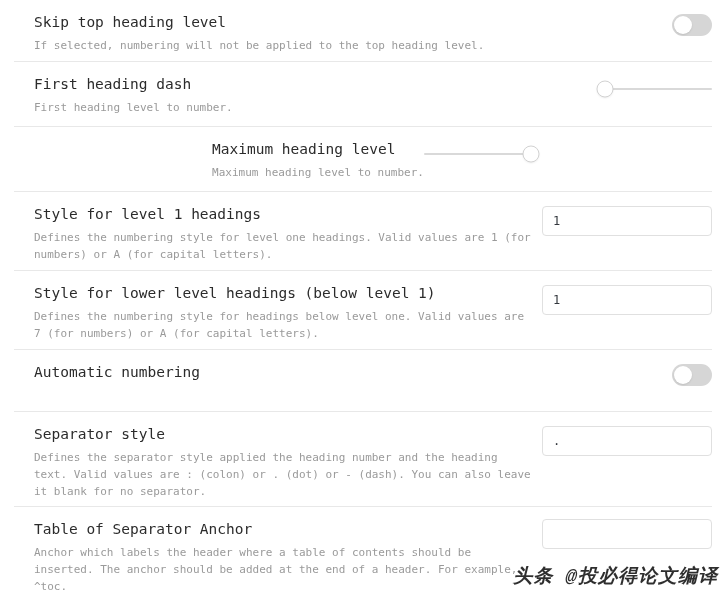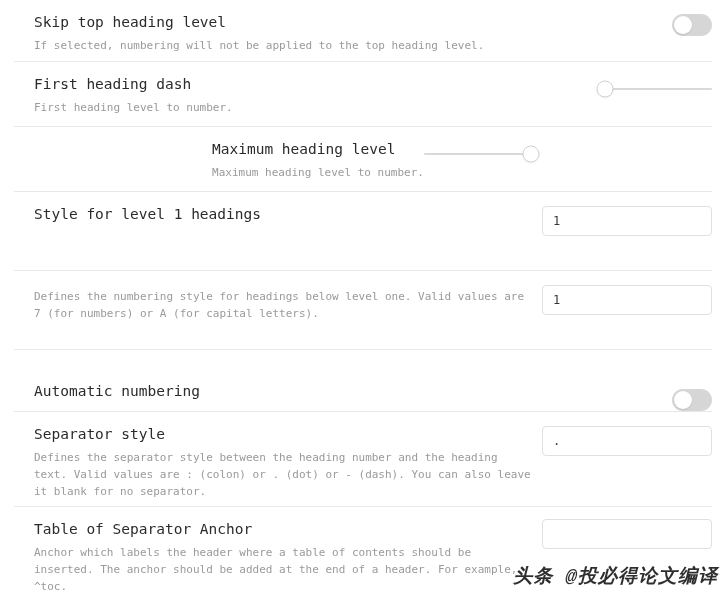--- a/index.html
+++ b/index.html
@@ -196,53 +196,55 @@
         <div class="track"></div>
         <div class="handle" style="left:107px;"></div>
       </div>
     </div>
   </div>
   <div class="row-divider"></div>
 
   <div class="setting-row row-input" style="height:78px;">
     <div class="setting-text" style="max-width:500px;">
       <div class="setting-title">Style for level 1 headings</div>
+      <div class="setting-desc">Defines the numbering style for level one headings. Valid values are 1 (for numbers) or A (for capital letters).</div>
     </div>
     <div class="setting-control">
       <input class="text-input" type="text" value="1" style="">
     </div>
   </div>
   <div class="row-divider"></div>
 
   <div class="setting-row row-input" style="height:78px;">
     <div class="setting-text" style="max-width:505px;">
+      <div class="setting-title">Style for lower level headings (below level 1)</div>
       <div class="setting-desc">Defines the numbering style for headings below level one. Valid values are 7 (for numbers) or A (for capital letters).</div>
     </div>
     <div class="setting-control">
       <input class="text-input" type="text" value="1" style="">
     </div>
   </div>
   <div class="row-divider"></div>
 
-  <div class="setting-row row-toggle" style="height:61px;align-items:flex-end;">
+  <div class="setting-row row-toggle" style="height:61px;">
     <div class="setting-text">
       <div class="setting-title">Automatic numbering</div>
     </div>
     <div class="setting-control">
       <div class="toggle">
         <div class="knob"></div>
       </div>
     </div>
   </div>
   <div class="row-divider"></div>
 
   <div class="setting-row row-input" style="height:94px;">
     <div class="setting-text" style="max-width:505px;">
       <div class="setting-title">Separator style</div>
-      <div class="setting-desc">Defines the separator style between the heading number and the heading text. Valid values are : (colon) or . (dot) or - (dash). You can also leave it blank for no separator.</div>
+      <div class="setting-desc">Defines the separator style applied the heading number and the heading text. Valid values are : (colon) or . (dot) or - (dash). You can also leave it blank for no separator.</div>
     </div>
     <div class="setting-control">
       <input class="text-input" type="text" value="." style="">
     </div>
   </div>
   <div class="row-divider"></div>
 
   <div class="setting-row row-input-last" style="height:70px;">
     <div class="setting-text" style="max-width:505px;">
       <div class="setting-title">Table of Separator Anchor</div>

